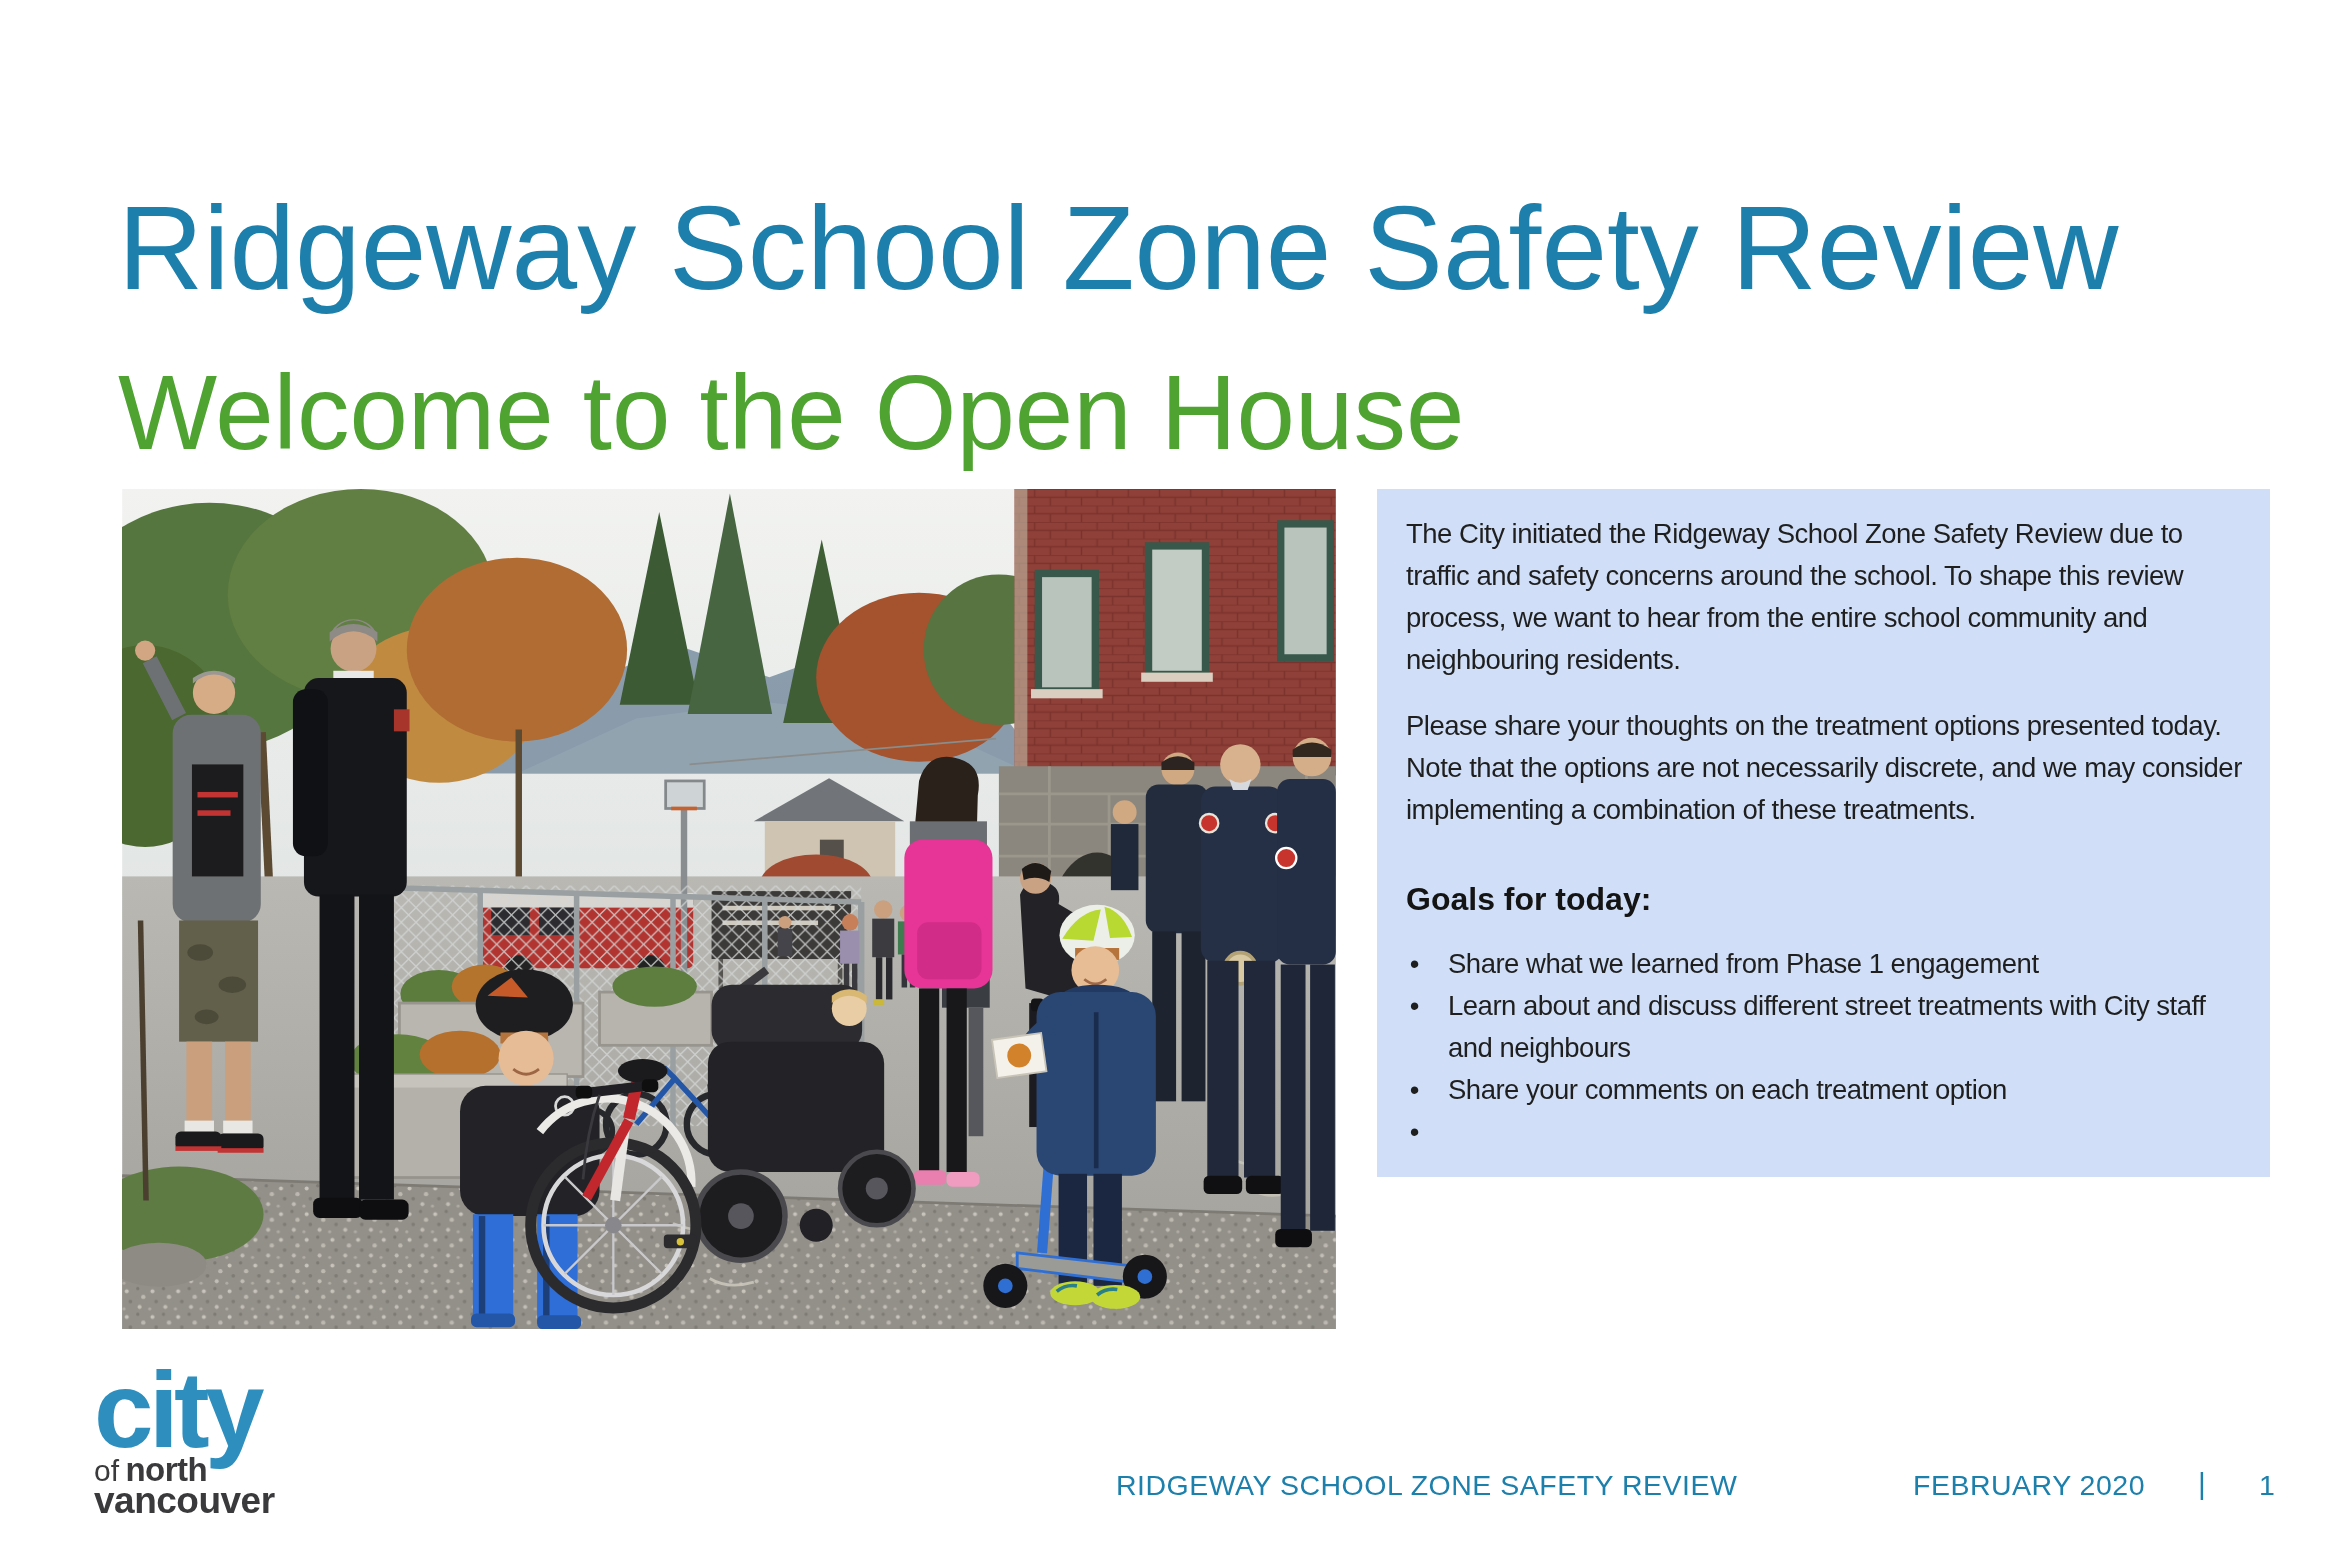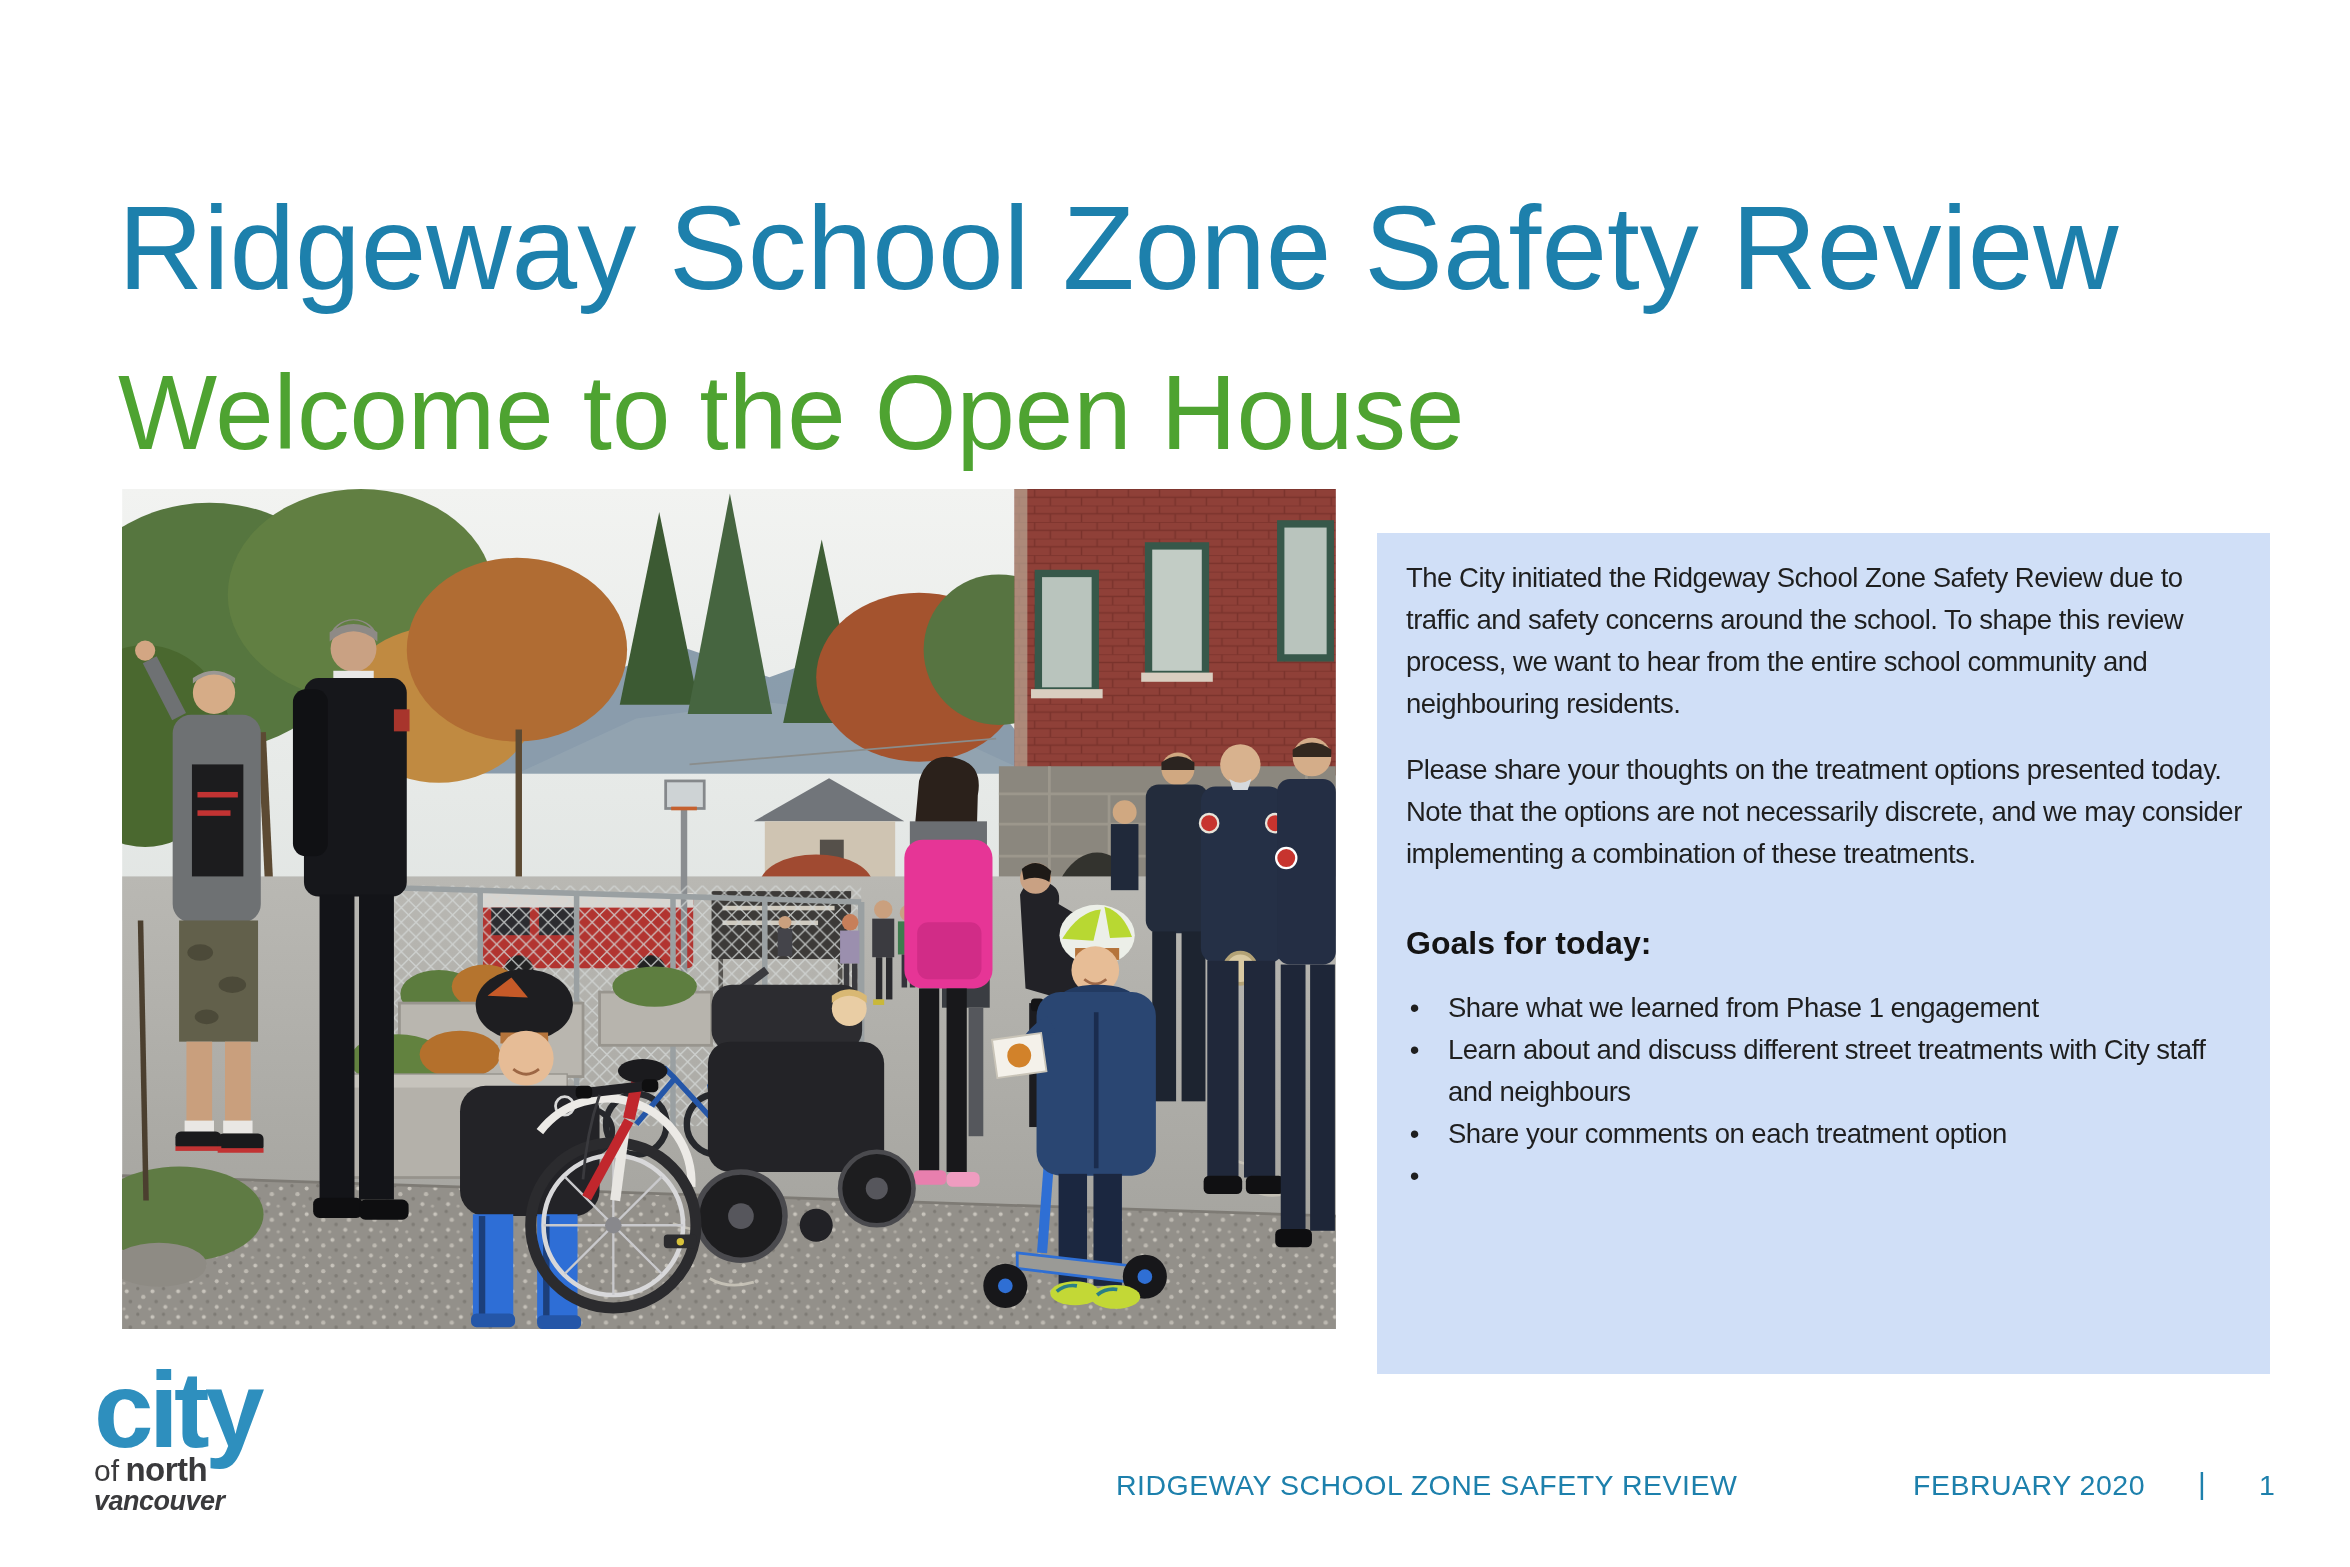--- a/index.html
+++ b/index.html
@@ -11,36 +11,36 @@
   #title{left:118px;top:99px;font-size:118px;line-height:1.2;font-weight:400;
          color:var(--title-blue,#1D80AC);white-space:nowrap;}
   #subtitle{left:118px;top:263px;font-size:105px;line-height:1.2;font-weight:400;
             color:var(--subtitle-green,#4EA331);white-space:nowrap;}
 
   
   #photo{left:122px;top:489px;width:1214px;height:840px;overflow:hidden;}
   #photo svg{display:block;}
 
   
-  #infobox{left:1377px;top:489px;width:893px;height:841px;box-sizing:border-box;
+  #infobox{left:1377px;top:489px;width:893px;height:688px;box-sizing:border-box;
            background:var(--box-bg,#D0DFF7);padding:24px 27.5px 0 29px;
-           color:var(--body-text,#1F1F1F);margin-top:44px;}
+           color:var(--body-text,#1F1F1F);}
   #infobox p{margin:0 0 24px 0;font-size:27.5px;line-height:42px;letter-spacing:-0.5px;}
   #infobox h3{margin:46px 0 22px 0;font-size:32px;line-height:44px;font-weight:700;color:#141414;}
   #infobox ul{margin:0;padding:0;list-style:none;}
   #infobox li{display:flex;font-size:27.5px;line-height:42px;letter-spacing:-0.5px;}
   #infobox li .bullet{flex:0 0 42px;width:42px;padding-left:3.7px;box-sizing:border-box;}
 
   
   #logo{left:94px;top:1368px;color:var(--logo-dark,#3A3A3C);}
   .logo-city{font-size:107px;line-height:84px;font-weight:700;letter-spacing:-4.6px;
              color:var(--logo-blue,#2E8FBE);}
   .logo-line2{margin-top:1.8px;font-size:33px;line-height:31px;font-weight:700;letter-spacing:-0.5px;}
   .logo-line2 .logo-of{font-weight:400;font-size:30px;margin-right:6.4px;letter-spacing:0;}
-  .logo-vancouver{font-size:27px;line-height:30px;font-weight:700;letter-spacing:-0.5px;font-style:italic;}
+  .logo-vancouver{font-size:37px;line-height:30px;font-weight:700;letter-spacing:-0.5px;}
 
   .ftext{font-size:28.5px;line-height:33px;color:var(--title-blue,#1D80AC);white-space:nowrap;letter-spacing:0.5px;}
   #f-title{left:1116px;top:1469px;}
   #f-date{left:1913px;top:1469px;}
   #f-sep{left:2198px;top:1467px;font-size:30px;}
   #f-page{left:2259px;top:1469px;}
 </style>
 </head>
 <body>
 

